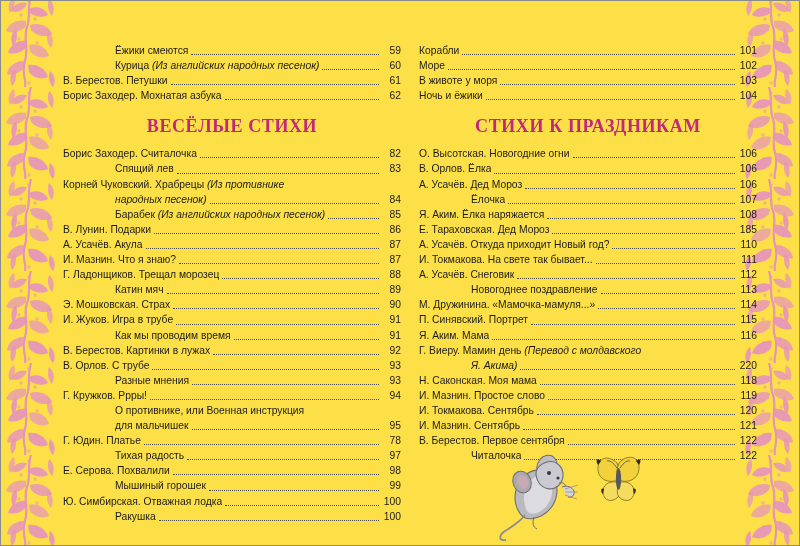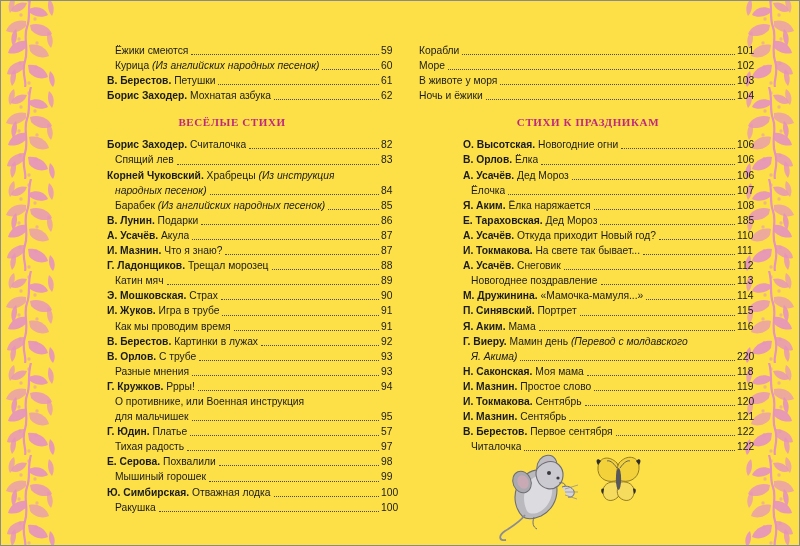--- a/index.html
+++ b/index.html
@@ -46,21 +46,21 @@
     top: 42px;
     left: 62px;
     right: 62px;
     display: flex;
     gap: 18px;
   }
   .column { width: 338px; flex: none; }
 
   .section-title {
     font-family: "Liberation Serif", serif;
-    font-size: 11px;
+    font-size: 18px;
     font-weight: bold;
     color: #c0287e;
     text-align: center;
     letter-spacing: 0.6px;
     margin: 13px 0 9px 0;
     white-space: nowrap;
   }
 
   
   ul.toc { list-style: none; }
@@ -70,34 +70,34 @@
     align-items: flex-end;
     font-size: 10.3px;
     color: #1b1b1b;
     line-height: 15.1px;
     height: 15.1px;
     white-space: nowrap;
   }
   li.entry.indent  { padding-left: 52px; }
 
   .etext { flex: 0 1 auto; overflow: hidden; text-overflow: clip; }
-  .author { font-weight: bold; margin-left: 44px; }
+  .author { font-weight: normal; }
   .ital { font-style: italic; text-align: right; }
 
   .leader {
     flex: 1 1 auto;
     min-width: 6px;
     border-bottom: 1px dotted #4a4a4a;
     margin: 0 2px 3px 3px;
     height: 1px;
   }
   .pnum {
     flex: none;
     width: 20px;
-    text-align: left;
+    text-align: right;
     font-size: 10.3px;
   }
   li.entry.nonum .pnum { width: 0; }
 
   
   #illustration {
     position: absolute;
     left: 478px;
     top: 444px;
     width: 180px;
@@ -446,21 +446,21 @@
             <span class="etext"><span class="author">Борис Заходер.</span><span> Считалочка</span></span>
             <span class="leader"></span>
             <span class="pnum">82</span>
           </li>
           <li class="entry indent">
             <span class="etext"><span>Спящий лев</span></span>
             <span class="leader"></span>
             <span class="pnum">83</span>
           </li>
           <li class="entry nonum">
-            <span class="etext"><span class="author">Корней Чуковский.</span><span> Храбрецы </span><span class="ital">(Из инструкция</span></span>
+            <span class="etext"><span class="author">Корней Чуковский.</span><span> Храбрецы </span><span class="ital">(Из противнике</span></span>
             <span class="pnum"></span>
           </li>
           <li class="entry indent">
             <span class="etext"><span class="ital">народных песенок)</span></span>
             <span class="leader"></span>
             <span class="pnum">84</span>
           </li>
           <li class="entry indent">
             <span class="etext"><span>Барабек </span><span class="ital">(Из английских народных песенок)</span></span>
             <span class="leader"></span>
@@ -531,21 +531,21 @@
             <span class="pnum"></span>
           </li>
           <li class="entry indent">
             <span class="etext"><span>для мальчишек</span></span>
             <span class="leader"></span>
             <span class="pnum">95</span>
           </li>
           <li class="entry">
             <span class="etext"><span class="author">Г. Юдин.</span><span> Платье</span></span>
             <span class="leader"></span>
-            <span class="pnum">57</span>
+            <span class="pnum">78</span>
           </li>
           <li class="entry indent">
             <span class="etext"><span>Тихая радость</span></span>
             <span class="leader"></span>
             <span class="pnum">97</span>
           </li>
           <li class="entry">
             <span class="etext"><span class="author">Е. Серова.</span><span> Похвалили</span></span>
             <span class="leader"></span>
             <span class="pnum">98</span>

